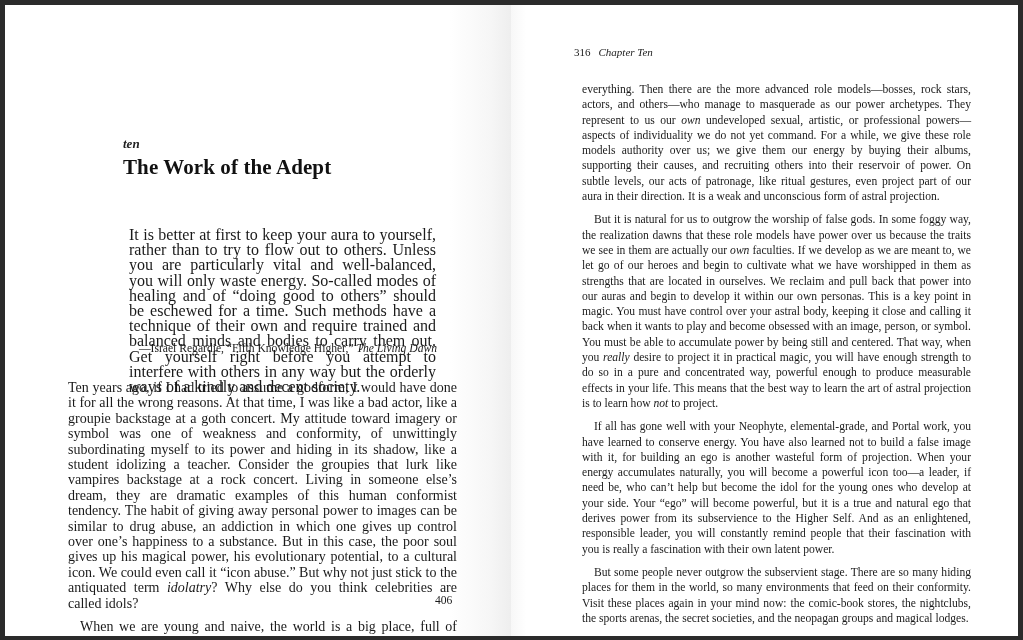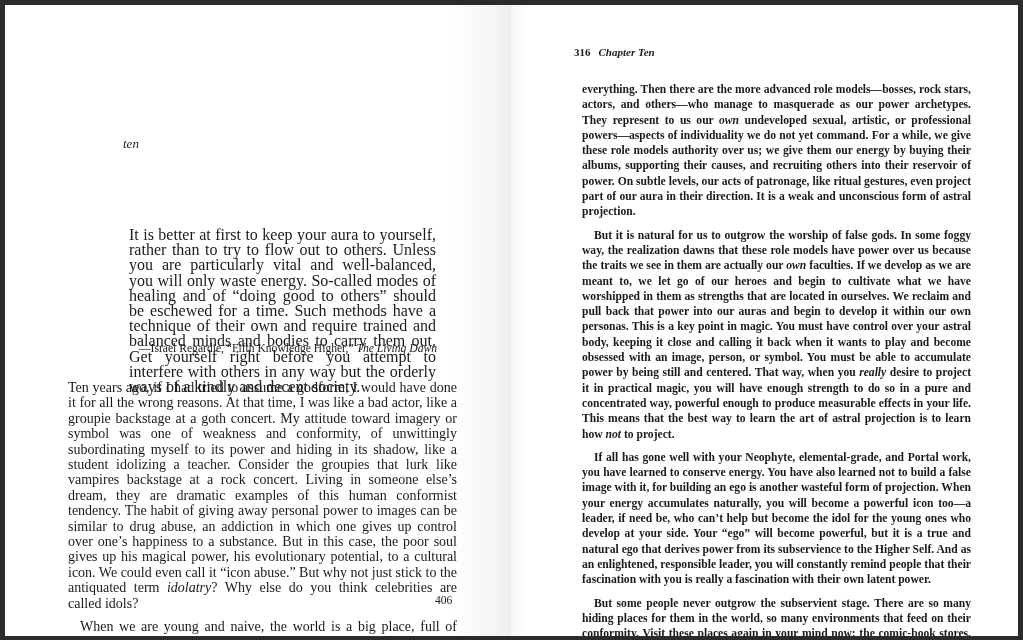--- a/index.html
+++ b/index.html
@@ -20,25 +20,24 @@
       background: #ffffff;
       overflow: hidden;
     }
     .page.left {
       width: 506px;
       background: linear-gradient(to right, #ffffff 0%, #ffffff 88%, #f6f6f6 96%, #eeeeee 100%);
     }
     .page.right {
       width: 507px;
       background: linear-gradient(to right, #f7f7f7 0%, #ffffff 3%, #ffffff 100%);
-      font-weight: bold;
     }
     .chapter-label {
       position: absolute; left: 118px; top: 131px;
-      font-style: italic; font-weight: normal; font-size: 13px; color: #222;
+      font-style: italic; font-weight: bold; font-size: 13px; color: #222;
     }
     .chapter-title {
       position: absolute; left: 118px; top: 150px;
       font-weight: bold; font-size: 21px; color: #111; letter-spacing: 0.1px;
     }
     .epigraph {
       position: absolute; left: 124px; top: 222px; width: 307px;
       font-size: 16px; line-height: 15.2px; text-align: justify;
     }
     .epigraph-attr {
@@ -65,20 +64,21 @@
     }
     em { font-style: italic; }
   </style>
 </head>
 <body>
 
 <div class="spread">
 
   <div class="page left">
     <div class="chapter-label">ten</div>
+    <div class="chapter-title">The Work of the Adept</div>
 
     <div class="epigraph">It is better at first to keep your aura to yourself, rather than to try to flow out to others. Unless you are particularly vital and well-balanced, you will only waste energy. So-called modes of healing and of “doing good to others” should be eschewed for a time. Such methods have a technique of their own and require trained and balanced minds and bodies to carry them out. Get yourself right before you attempt to interfere with others in any way but the orderly ways of a kindly and decent society.</div>
     <div class="epigraph-attr"><span>—Israel Regardie, “Fifth Knowledge Higher,” </span><em>The Living Dawn</em></div>
 
     <div class="body-left">
       <p class="first"><span>Ten years ago, if I had tried to assume a godform, I would have done it for all the wrong reasons. At that time, I was like a bad actor, like a groupie backstage at a goth concert. My attitude toward imagery or symbol was one of weakness and conformity, of unwittingly subordinating myself to its power and hiding in its shadow, like a student idolizing a teacher. Consider the groupies that lurk like vampires backstage at a rock concert. Living in someone else’s dream, they are dramatic examples of this human conformist tendency. The habit of giving away personal power to images can be similar to drug abuse, an addiction in which one gives up control over one’s happiness to a substance. But in this case, the poor soul gives up his magical power, his evolutionary potential, to a cultural icon. We could even call it “icon abuse.” But why not just stick to the antiquated term </span><em>idolatry</em><span>? Why else do you think celebrities are called idols?</span></p>
       <p>When we are young and naive, the world is a big place, full of external forces that tower over us. First, there are our parents or guardians, who, like gods, know</p>
     </div>
 
     <div class="folio-left">406</div>

